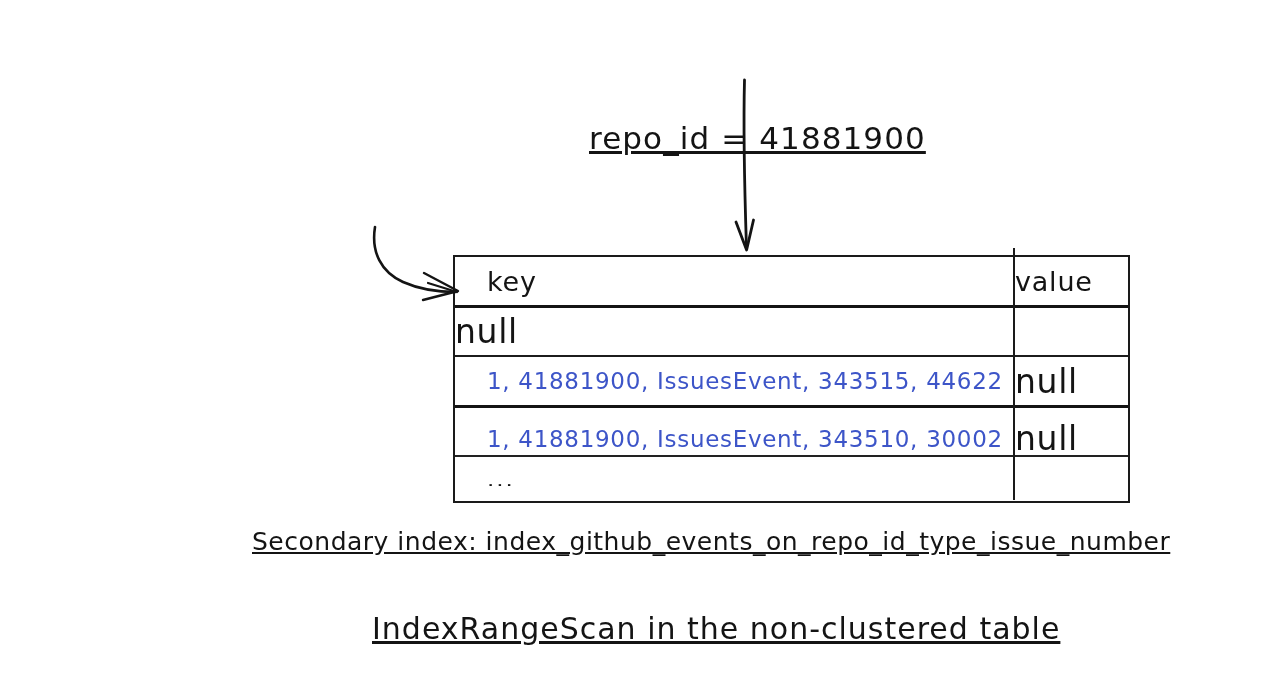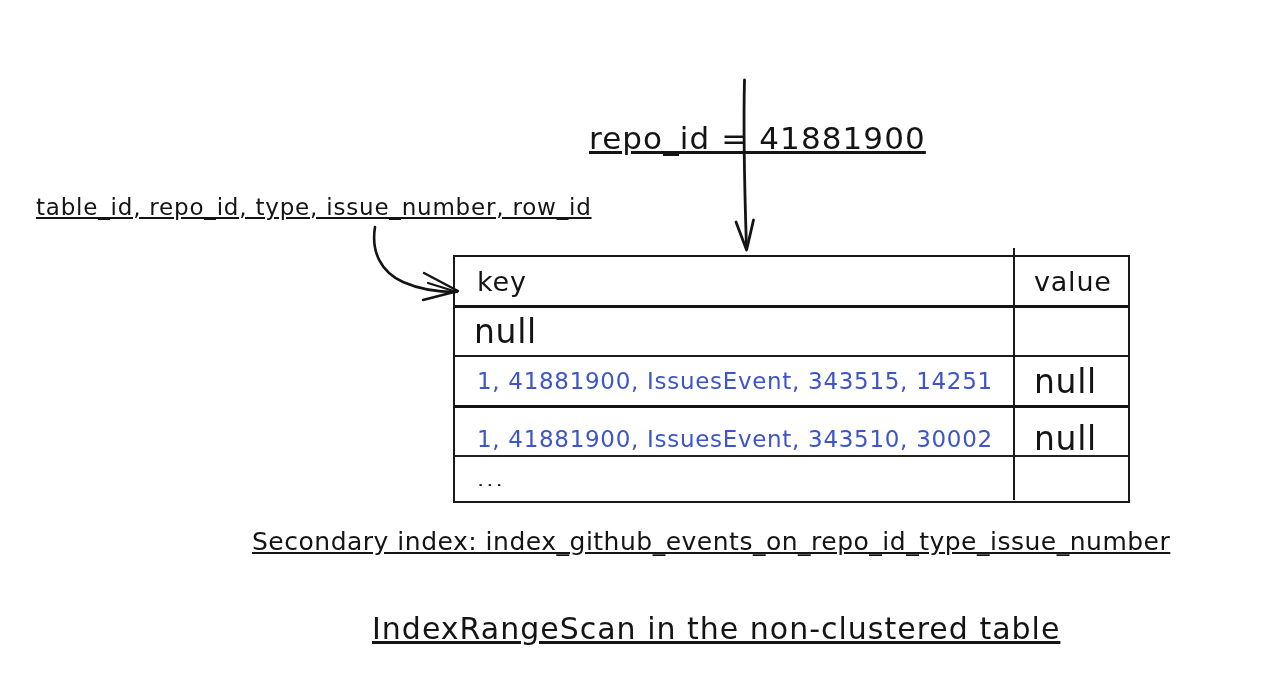--- a/index.html
+++ b/index.html
@@ -92,29 +92,28 @@
   .row-more  { top: 198px; height: 47px; }
 
   
   .sep-strong { border-top: 3.4px solid #141414; }
   .sep-mid    { border-top: 2.6px solid #1c1c1c; }
   .sep-soft   { border-top: 2.2px solid #222222; }
 
   .cell-key {
     width: 560px;
     box-sizing: border-box;
-    padding-left: 22px;
+    padding-left: 32px;
     white-space: nowrap;
     overflow: hidden;
   }
 
   .cell-value {
     flex: 1;
     box-sizing: border-box;
-    padding-left: 19px;
     white-space: nowrap;
   }
 
   .hdr-text {
     font-size: 27px;
     color: #141414;
     letter-spacing: 0.8px;
   }
 
   .key-text {
@@ -155,35 +154,34 @@
     pointer-events: none;
   }
 </style>
 </head>
 <body>
 
 <div class="stage">
 
   <div class="hand" id="predicate-text">repo_id = 41881900</div>
 
-  <div class="hand" id="key-schema-label">table_id, repo_id, type, issue_number, row_id</div>
 
   <div class="kv-table">
 
     <div class="kv-row row-head">
       <div class="cell-key hdr-text">key</div>
       <div class="cell-value hdr-text">value</div>
     </div>
 
     <div class="kv-row row-d1 sep-strong">
       <div class="cell-value val-text">null</div>
     </div>
 
     <div class="kv-row row-d2 sep-mid">
-      <div class="cell-key key-text">1, 41881900, IssuesEvent, 343515, 14251</div>
+      <div class="cell-key key-text">1, 41881900, IssuesEvent, 343515, 44622</div>
       <div class="cell-value val-text">null</div>
     </div>
 
     <div class="kv-row row-d3 sep-strong">
       <div class="cell-key key-text">1, 41881900, IssuesEvent, 343510, 30002</div>
       <div class="cell-value val-text">null</div>
     </div>
 
     <div class="kv-row row-more sep-soft">
       <div class="cell-key ellipsis-text">...</div>

